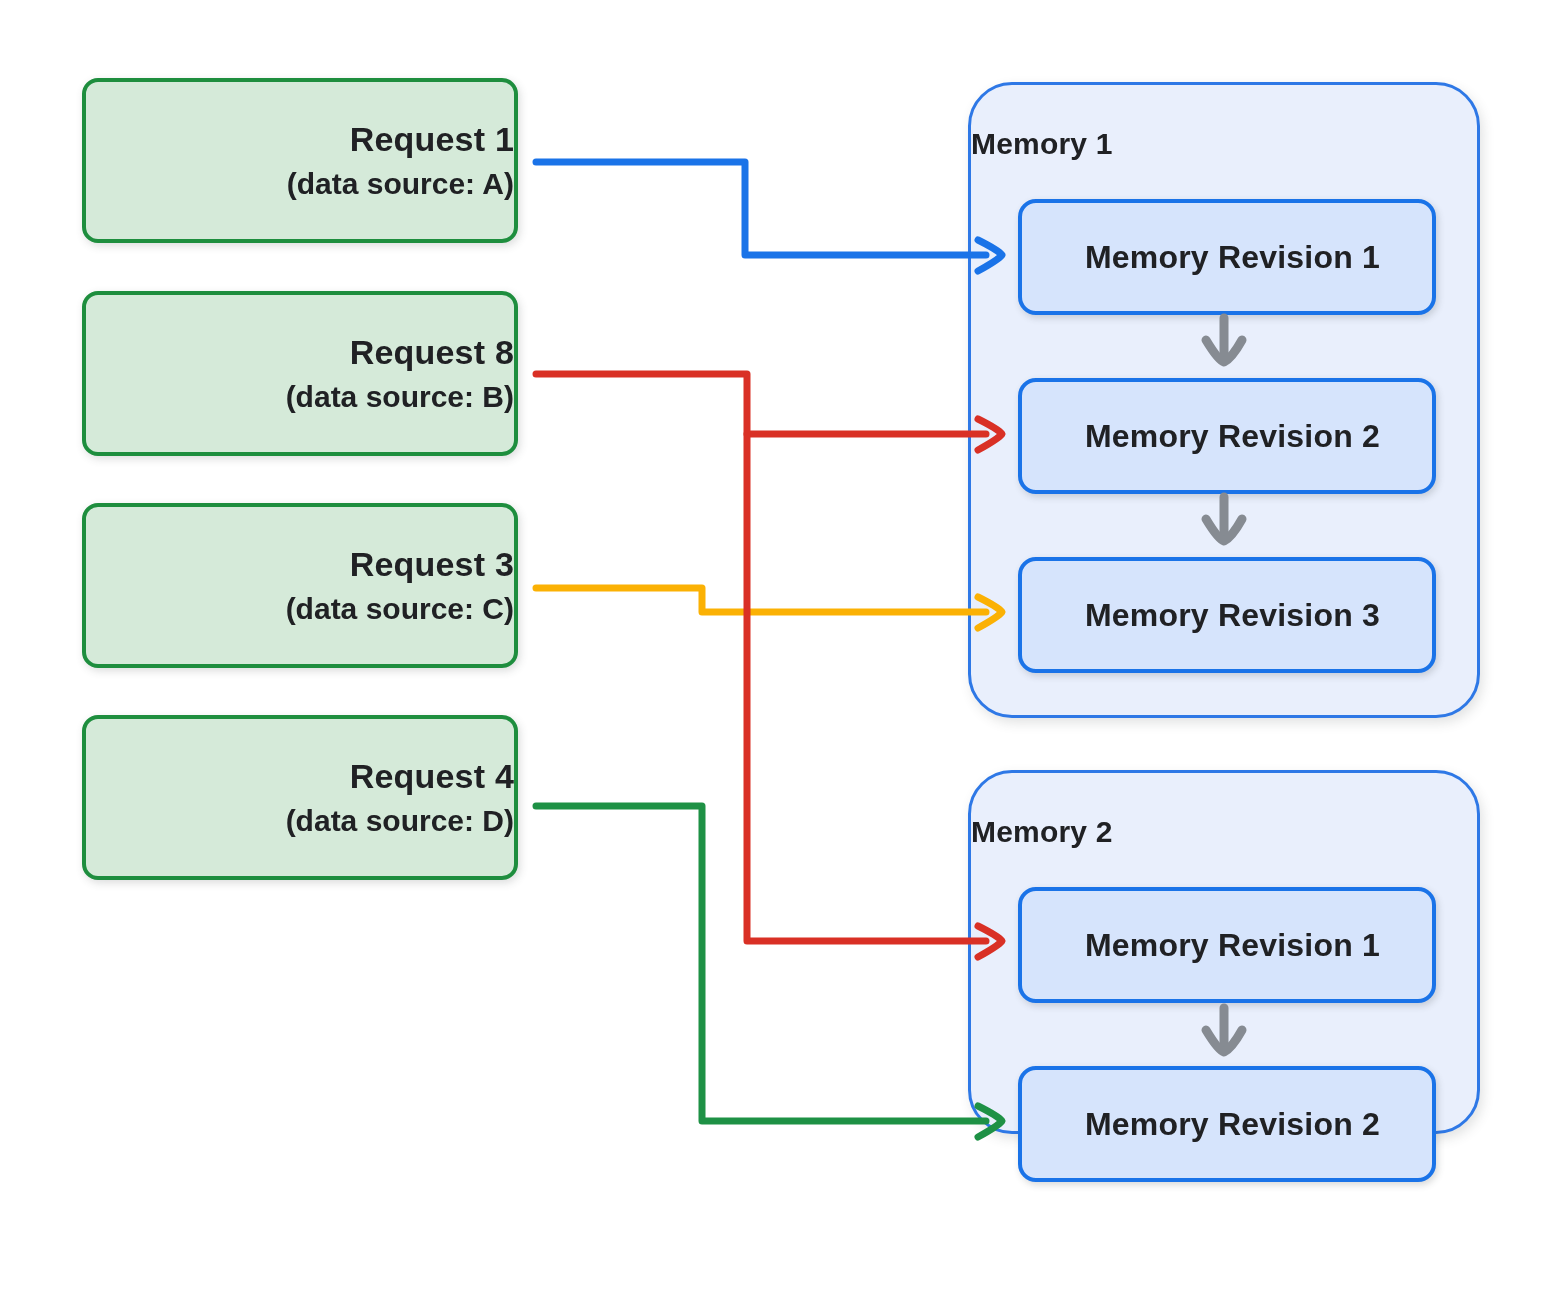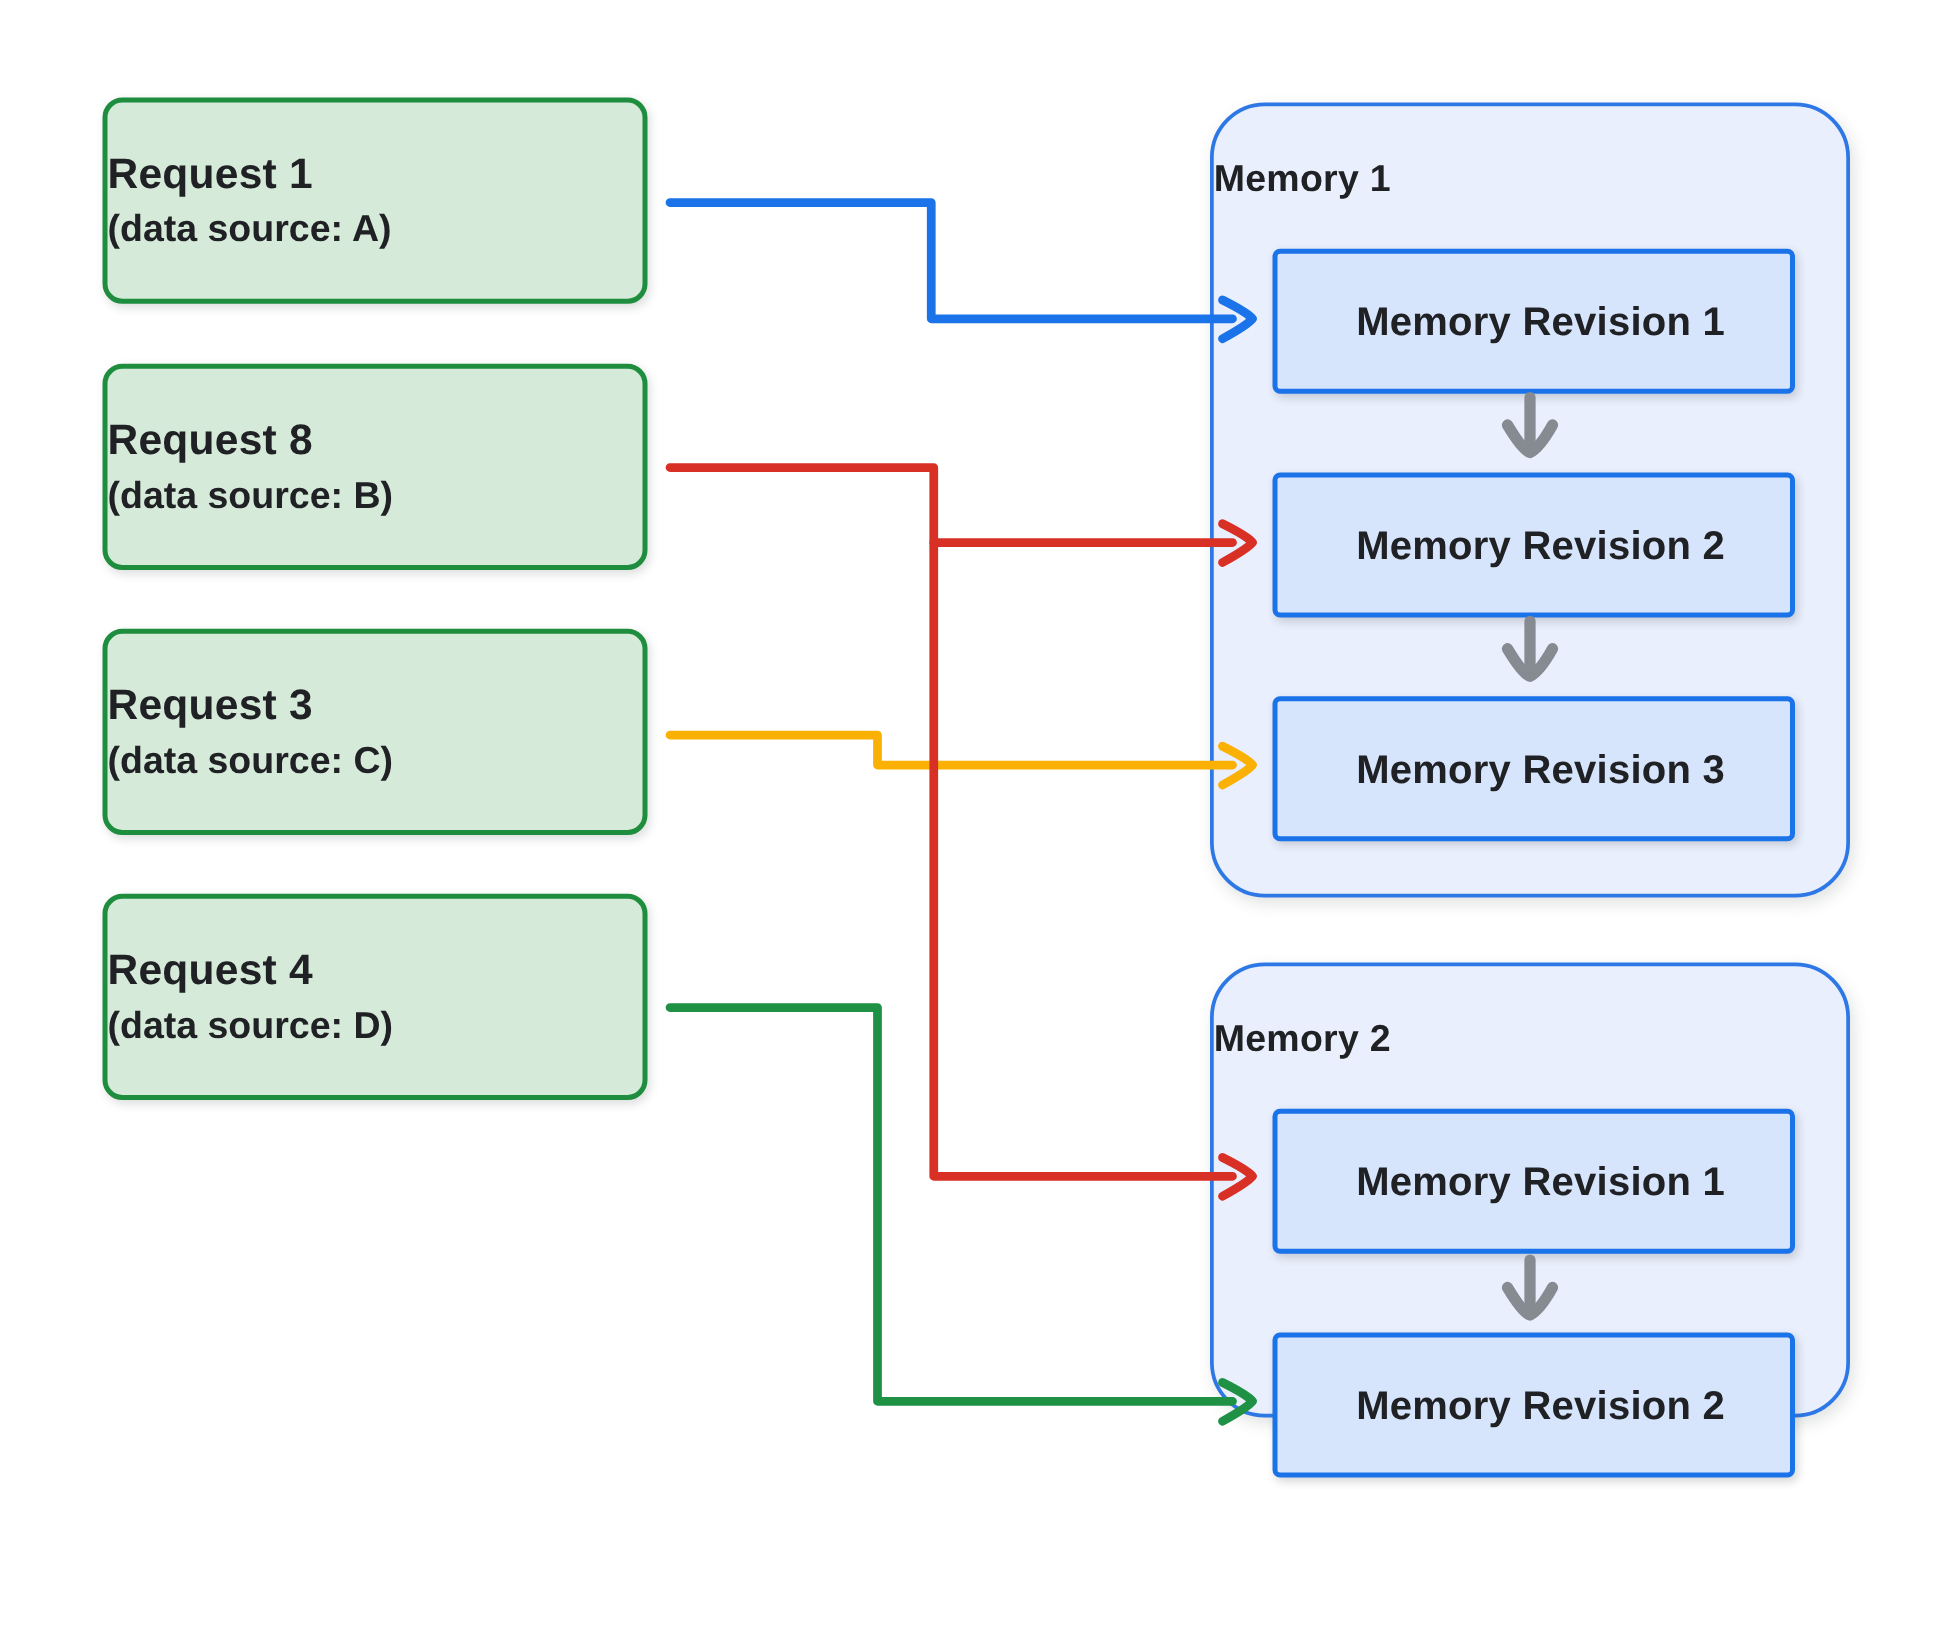--- a/index.html
+++ b/index.html
@@ -22,21 +22,21 @@
     left: 82px;
     width: 436px;
     height: 165px;
     box-sizing: border-box;
     background: var(--request-fill, #d5ead9);
     border: 4px solid var(--request-border, #1e8e3e);
     border-radius: 16px;
     box-shadow: 2px 3px 8px rgba(60, 64, 67, 0.18);
     display: flex;
     flex-direction: column;
-    align-items: flex-start;
+    align-items: flex-end;
     justify-content: center;
     gap: 8px;
   }
   .request-title {
     font-size: 34px;
     font-weight: 600;
     letter-spacing: 0.2px;
     line-height: 1.1;
   }
   .request-subtitle {
@@ -67,21 +67,21 @@
     letter-spacing: 0.2px;
   }
   .revision {
     position: absolute;
     left: 47px;
     width: 418px;
     height: 116px;
     box-sizing: border-box;
     background: var(--revision-fill, #d6e4fc);
     border: 4px solid var(--revision-border, #1a73e8);
-    border-radius: 6px;
+    border-radius: 18px;
     box-shadow: 2px 3px 7px rgba(60, 64, 67, 0.20);
     display: flex;
     align-items: center;
     justify-content: center;
     padding-left: 11px;
   }
   .revision-label {
     font-size: 32px;
     font-weight: 600;
     letter-spacing: 0.2px;

